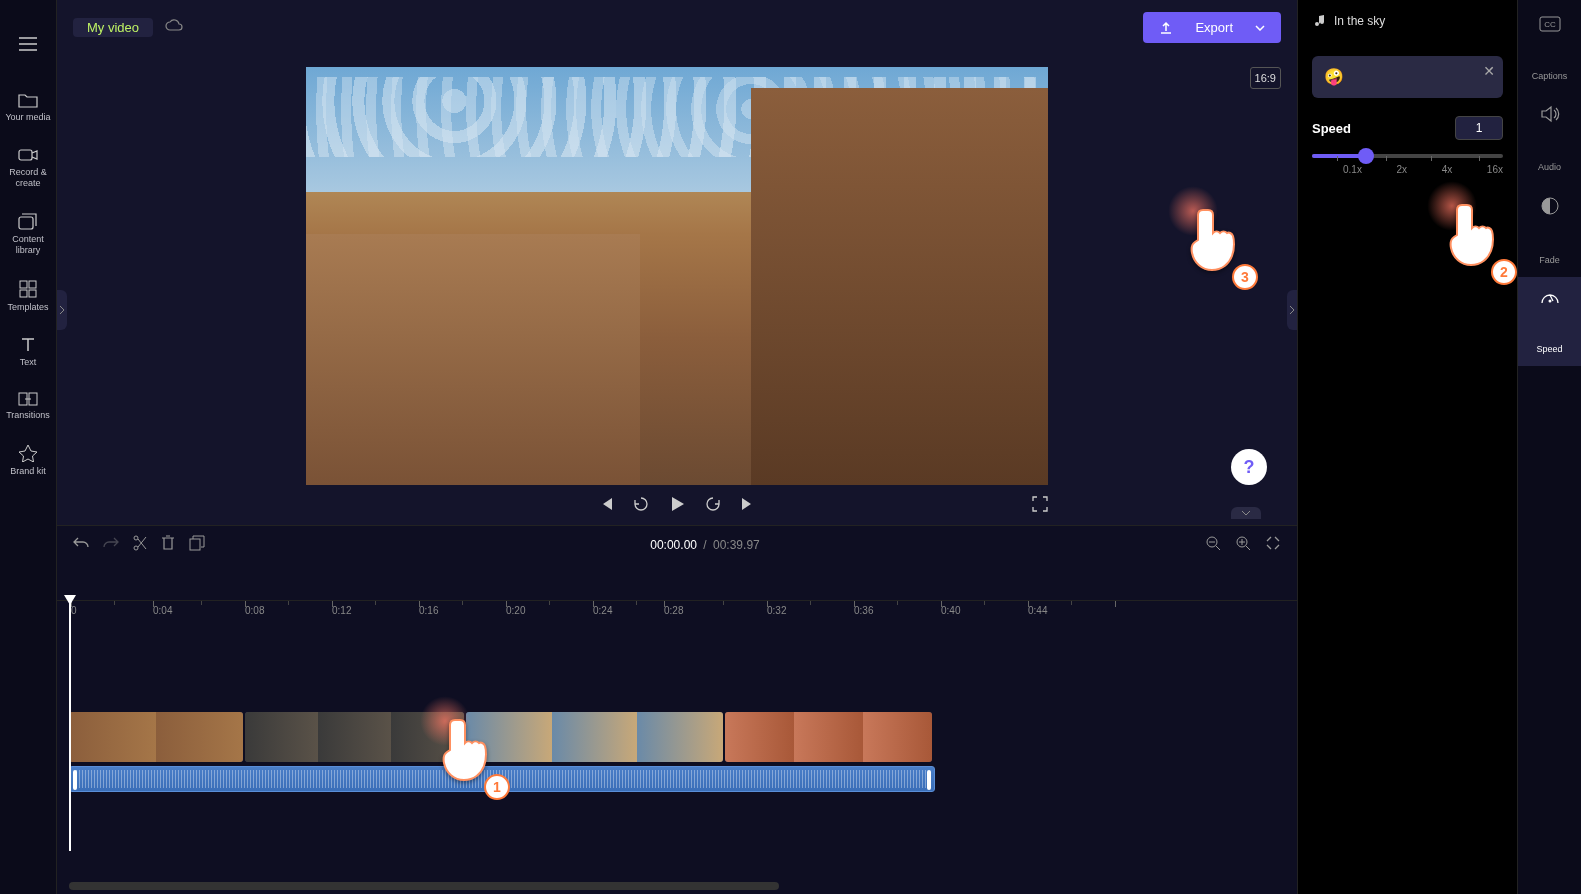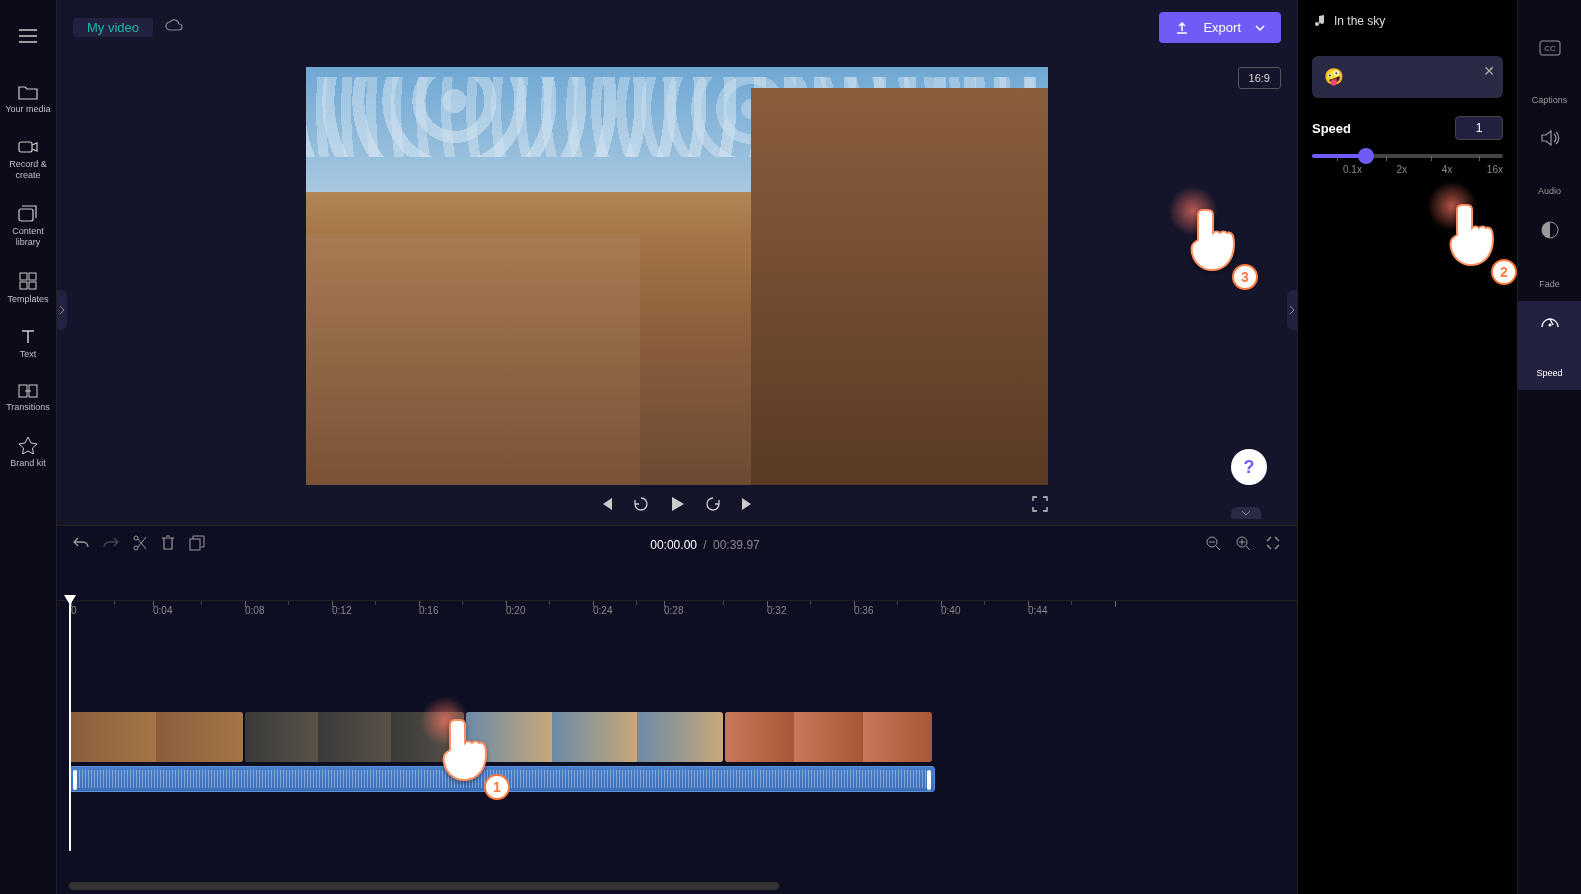--- a/index.html
+++ b/index.html
@@ -1,42 +1,42 @@
 <!DOCTYPE html>
 <html><head>
 <meta charset="utf-8">
 <style>
 * { margin: 0; padding: 0; box-sizing: border-box; font-family: -apple-system, BlinkMacSystemFont, 'Segoe UI', sans-serif; }
 body { background: #0b0b1a; color: #fff; width: 1581px; height: 894px; overflow: hidden; display: flex; }
 
 
-.sidebar-left { width: 57px; background: #0b0b1a; display: flex; flex-direction: column; align-items: center; padding-top: 16px; border-right: 1px solid #222; }
+.sidebar-left { width: 57px; background: #0b0b1a; display: flex; flex-direction: column; align-items: center; padding-top: 24px; border-right: 1px solid #222; }
 .menu-btn { width: 40px; height: 40px; display: flex; align-items: center; justify-content: center; cursor: pointer; margin-bottom: 18px; }
 .sidebar-item { display: flex; flex-direction: column; align-items: center; justify-content: center; padding: 10px 2px; cursor: pointer; width: 100%; margin-bottom: 4px; }
 .sidebar-item svg { margin-bottom: 4px; }
 .sidebar-label { font-size: 9px; color: #c0c0c8; text-align: center; line-height: 1.2; }
 
 
 .main { flex: 1; display: flex; flex-direction: column; background: #14142b; position: relative; }
 
 
 .topbar { height: 55px; display: flex; align-items: center; padding: 0 16px; gap: 12px; }
-.project-title { background: #222240; padding: 2px 14px; border-radius: 4px; font-size: 13px; color: #14b8a6; }
+.project-title { background: #222240; padding: 2px 14px; border-radius: 4px; font-size: 13px; color: #bef264; }
 .cloud-icon { color: #888; }
 .topbar-spacer { flex: 1; }
-.export-btn { background: #6f5cf6; color: #fff; padding: 8px 16px; border-radius: 4px; font-size: 13px; display: flex; align-items: center; gap: 14px; cursor: pointer; }
+.export-btn { background: #6f5cf6; color: #fff; padding: 8px 16px; border-radius: 4px; font-size: 13px; display: flex; align-items: center; gap: 22px; cursor: pointer; }
 
 
 .preview-area { flex: 0 0 470px; display: flex; flex-direction: column; align-items: center; position: relative; }
 .preview-canvas { width: 742px; height: 418px; background: linear-gradient(180deg,#8fbce0 0%,#8fbce0 22%,#b8935f 22%,#a57648 40%,#8b5e3c 65%,#6b4a32 100%); position: relative; margin-top: 12px; overflow: hidden; }
 .sky { position: absolute; top:0; left:0; right:0; height: 30%; background: linear-gradient(180deg,#6fa8d4,#a8c8e0); }
 .clouds { position: absolute; top:10px; left:0; right:0; height: 80px; background: repeating-radial-gradient(circle at 20% 30%, rgba(255,255,255,0.6) 0 12px, transparent 12px 30px), repeating-radial-gradient(circle at 60% 40%, rgba(255,255,255,0.5) 0 10px, transparent 10px 25px); opacity:0.6; }
 .cliff-left { position:absolute; left:0; top:40%; width:45%; height:60%; background: linear-gradient(180deg,#a87b52,#7a5236); }
 .cliff-right { position:absolute; right:0; top:5%; width:40%; height:95%; background: linear-gradient(180deg,#8b5e3c,#5a3a24); }
-.aspect-badge { position: absolute; top: 12px; right: 16px; border: 1px solid #555; padding: 4px 10px; font-size: 11px; border-radius: 3px; color: #ddd; }
+.aspect-badge { position: absolute; top: 12px; right: 16px; border: 1px solid #555; padding: 4px 4px; font-size: 11px; border-radius: 3px; color: #ddd; }
 .playback-controls { display: flex; gap: 18px; align-items: center; margin-top: 10px; position: relative; width: 742px; justify-content: center; }
 .pc-btn { cursor: pointer; color: #ccc; }
 .fullscreen-btn { position: absolute; right: 0; }
 .help-btn { position: absolute; right: 30px; bottom: 40px; width: 36px; height: 36px; background: #fff; border-radius: 50%; display: flex; align-items: center; justify-content: center; color: #6f5cf6; font-size: 18px; font-weight: bold; cursor: pointer; }
 .collapse-chevron { position:absolute; right:36px; bottom:6px; width:30px; height:12px; background:#2a2a44; border-radius:6px 6px 0 0; display:flex; align-items:center; justify-content:center; cursor:pointer; }
 .expand-handle { position:absolute; left:0; top:50%; width:10px; height:40px; background:#222240; border-radius:0 6px 6px 0; cursor:pointer; }
 .collapse-handle-right { position:absolute; right:0; top:50%; width:10px; height:40px; background:#222240; border-radius:6px 0 0 6px; cursor:pointer; }
 
 
 .timeline-area { flex: 1; background: #0e0e22; border-top: 1px solid #222; display: flex; flex-direction: column; gap: 36px; }
@@ -78,21 +78,21 @@
 .speed-input { width: 48px; background: #222240; border: 1px solid #444; border-radius: 4px; padding: 4px 8px; color: #fff; font-size: 12px; text-align: center; }
 .slider-wrap { position: relative; }
 .slider-track { height: 4px; background: #444; border-radius: 2px; position: relative; }
 .slider-fill { position: absolute; left: 0; top:0; height: 4px; background: #6f5cf6; border-radius: 2px; width: 26%; }
 .slider-thumb { position: absolute; top: -6px; left: 24%; width: 16px; height: 16px; background: #6f5cf6; border-radius: 50%; cursor: pointer; }
 .slider-ticks { display: flex; justify-content: space-between; margin-top: 6px; }
 .slider-tick { font-size: 10px; color: #888; position: relative; padding-left: 31px; }
 .slider-tick::before { content:''; position:absolute; top:-8px; left:50%; width:1px; height:5px; background:#666; }
 
 
-.sidebar-right { width: 64px; background: #0b0b1a; display: flex; flex-direction: column; align-items: center; padding-top: 28px; border-left: 1px solid #222; }
+.sidebar-right { width: 64px; background: #0b0b1a; display: flex; flex-direction: column; align-items: center; padding-top: 4px; border-left: 1px solid #222; }
 .sr-item { display: flex; flex-direction: column; align-items: center; padding: 12px 2px; cursor: pointer; width: 100%; }
 .sr-item svg { margin-bottom: 4px; }
 .sr-label { font-size: 9px; color: #999; margin-top: 35px; }
 .sr-item.active { background: #222240; }
 .sr-item.active .sr-label { color: #fff; }
 
 
 .callout { position: absolute; z-index: 50; pointer-events: none; }
 .callout-glow { width: 50px; height: 50px; background: radial-gradient(circle, rgba(255,120,100,0.7) 0%, rgba(255,120,100,0) 70%); border-radius: 50%; position: absolute; top:-14px; left:-10px; }
 .hand-svg { filter: drop-shadow(0 2px 2px rgba(0,0,0,0.4)); }

